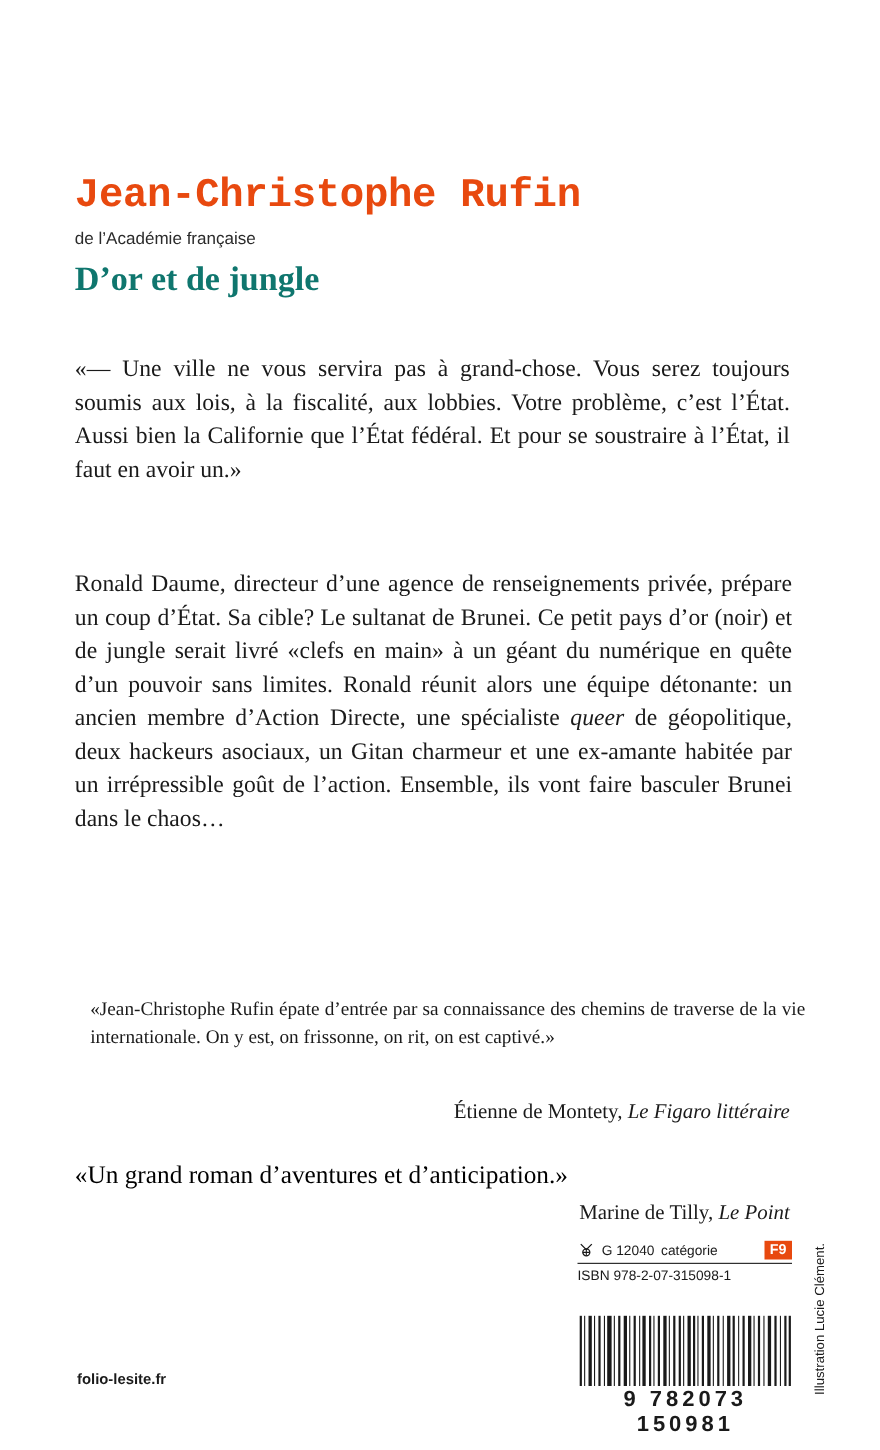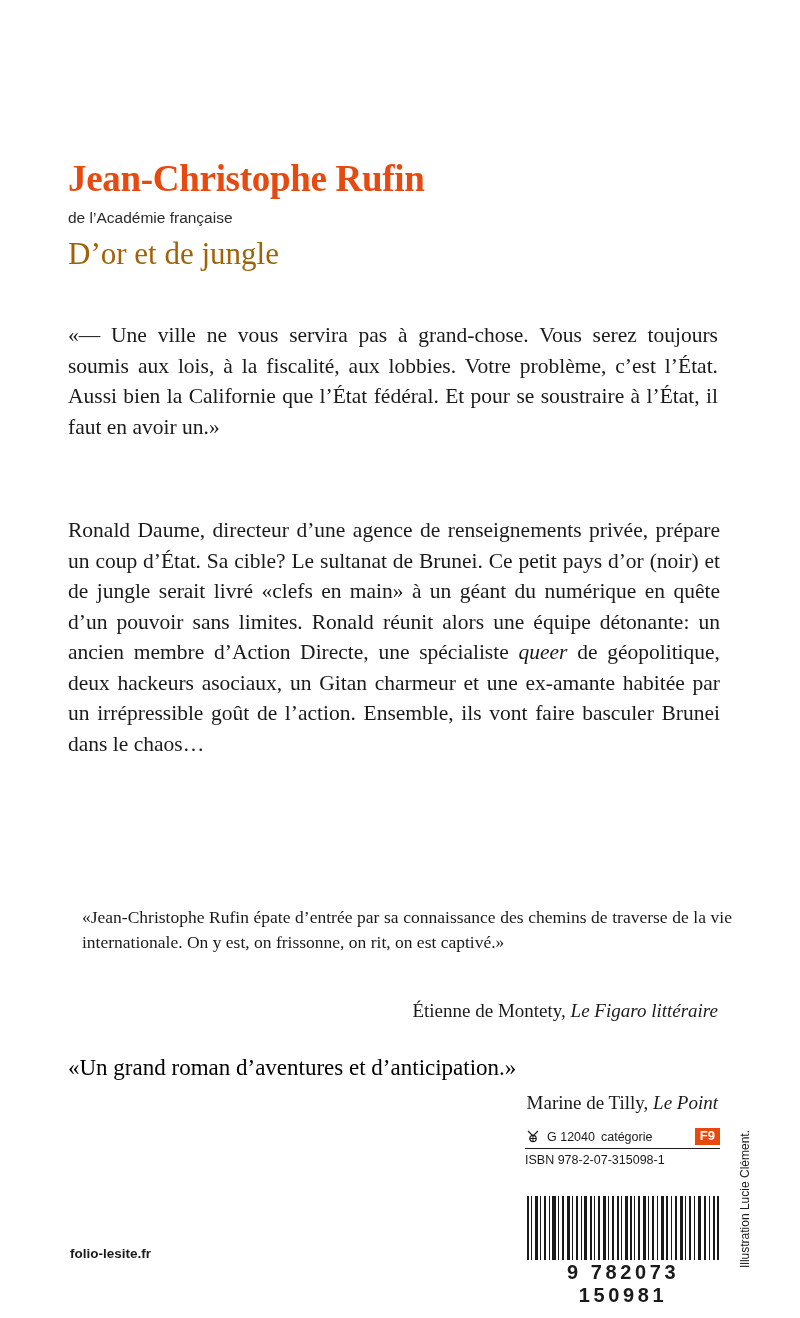--- a/index.html
+++ b/index.html
@@ -19,21 +19,21 @@
   .page {
     position: absolute;
     inset: 0;
     background: #ffffff;
   }
 
   .author {
     position: absolute;
     left: 68px;
     top: 157px;
-    font-family: Liberation Serif, serif;
+    font-family: Liberation Mono, monospace;
     font-weight: bold;
     font-size: 37px;
     letter-spacing: -0.3px;
     color: #E8490F;
     white-space: nowrap;
   }
 
   .academy {
     position: absolute;
     left: 68px;
@@ -43,22 +43,23 @@
     color: #2b2b2b;
     white-space: nowrap;
   }
 
   .title {
     position: absolute;
     left: 68px;
     top: 236px;
     font-family: "Liberation Serif", serif;
     font-size: 31px;
-    color: #a16207;
+    color: #0f766e;
     white-space: nowrap;
+    font-weight: bold;
   }
 
   .quote-block {
     position: absolute;
     left: 68px;
     top: 320px;
     width: 650px;
     font-size: 21.5px;
     line-height: 30.5px;
     text-align: justify;

